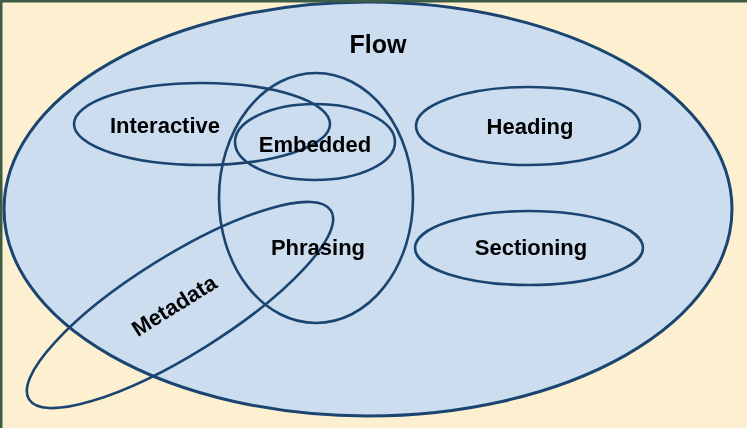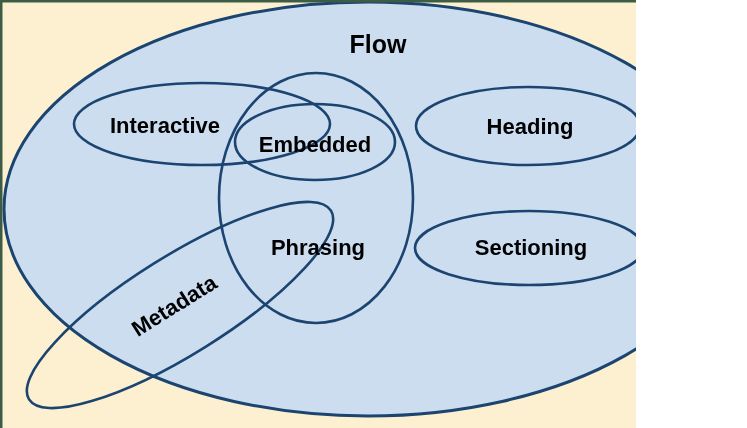--- a/index.html
+++ b/index.html
@@ -2,21 +2,21 @@
 <html><head>
 <meta charset="utf-8">
 <style>
   html, body {
     margin: 0;
     padding: 0;
     background: #ffffff;
   }
   #diagram-root {
     position: relative;
-    width: 636px;
+    width: 747px;
     height: 428px;
     overflow: hidden;
     font-family: "Liberation Sans", sans-serif;
   }
   #venn-svg {
     display: block;
     width: 747px;
     height: 428px;
   }
   .venn-label {

